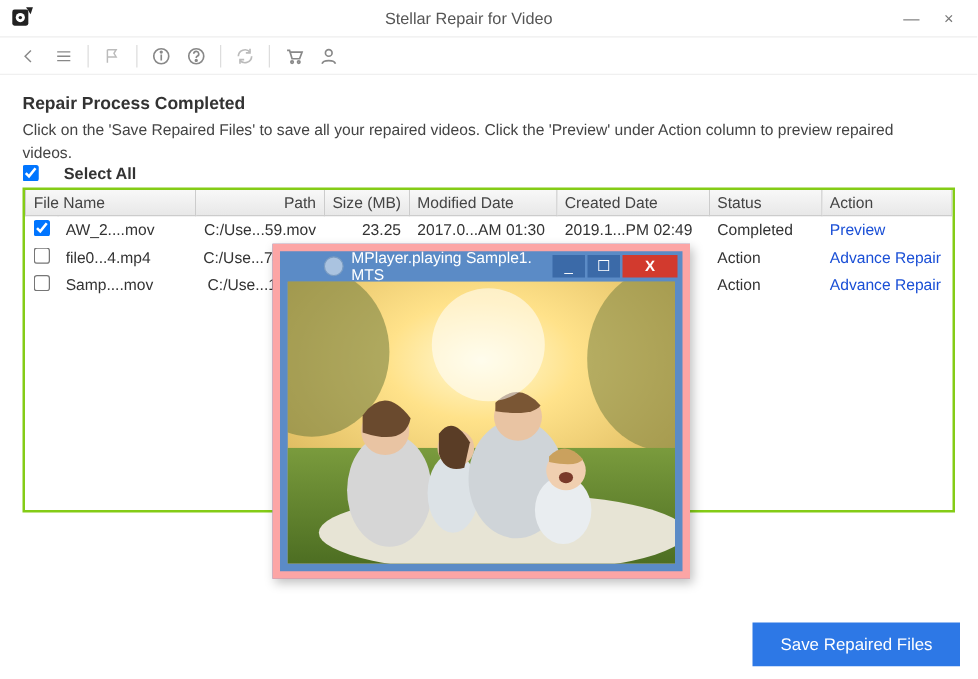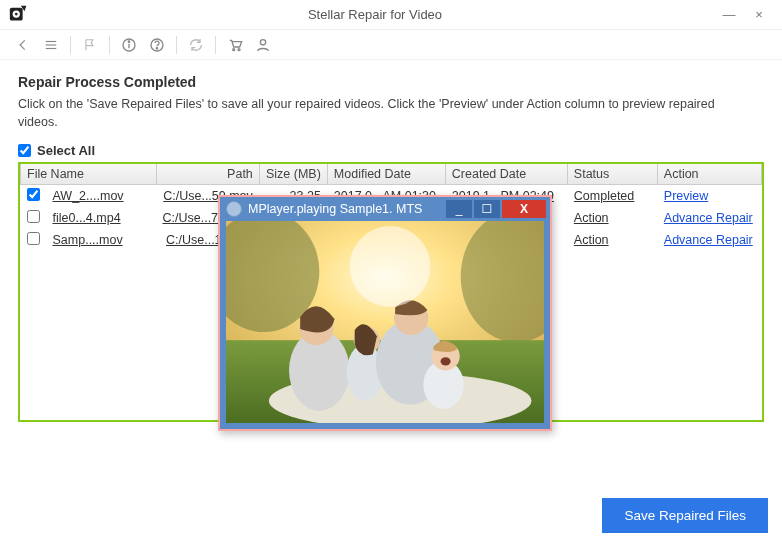--- a/index.html
+++ b/index.html
@@ -9,44 +9,44 @@
 .titlebar .logo { width: 22px; height: 22px; position: relative; margin-right: 6px; }
 .titlebar .title { flex: 1; text-align: center; font-size: 13px; color: #555; }
 .titlebar .winbtn { width: 30px; height: 22px; display: flex; align-items: center; justify-content: center; color: #777; }
 
 .toolbar { height: 30px; display: flex; align-items: center; padding: 0 12px; gap: 6px; border-bottom: 1px solid #f0f0f0; color: #777; }
 .toolbar .tbtn { width: 22px; height: 22px; display: flex; align-items: center; justify-content: center; }
 .toolbar .sep { width: 1px; height: 18px; background: #ddd; margin: 0 2px; }
 
 .content { padding: 14px 18px 10px 18px; }
 .heading { font-weight: bold; font-size: 14px; margin-bottom: 6px; color: #333; }
-.sub { font-size: 12.5px; color: #444; line-height: 1.4; margin-bottom: 12px; max-width: 700px; }
-
-.selectall { display: flex; align-items: center; gap: 6px; font-size: 13px; color: #333; margin-bottom: 4px; font-weight: 600; }
+.sub { font-size: 12.5px; color: #444; line-height: 1.4; max-width: 700px; }
+
+.selectall { display: flex; align-items: center; gap: 20px; font-size: 13px; color: #333; margin-bottom: 4px; font-weight: 600; }
 
 .tablewrap { border: 2px solid #84cc16; height: 260px; background: #fff; overflow: hidden; }
 table { width: 100%; border-collapse: collapse; font-size: 12.5px; }
 thead th { background: linear-gradient(#f8f8f8, #e8e8e8); border: 1px solid #ccc; border-top: none; text-align: left; padding: 3px 6px; font-weight: normal; color: #444; position: relative; }
-tbody td { padding: 3px 6px; border-right: 1px solid transparent; white-space: nowrap; overflow: hidden; text-overflow: ellipsis; text-decoration: underline; }
+tbody td { padding: 3px 6px; border-right: 1px solid transparent; white-space: nowrap; overflow: hidden; text-overflow: ellipsis; }
 tbody tr:nth-child(odd) { background: #fff; }
 tbody tr:nth-child(1) td { }
 .chkcell { width: 24px; text-align: center; }
 .linkcell { color: #1a4fd6; cursor: pointer; }
 .col-file { width: 110px; }
 .col-path { width: 88px; text-align: right; }
 .col-size { width: 68px; text-align: right; }
 .col-mod { width: 118px; }
 .col-cre { width: 122px; }
 .col-status { width: 90px; }
 .col-action { }
 
 .footer { position: absolute; bottom: 10px; right: 14px; margin-left: 31px; }
 .savebtn { background: #2d78e6; color: #fff; border: none; padding: 10px 22px; font-size: 13.5px; cursor: pointer; }
 
-.player { position: absolute; left: 218px; top: 195px; width: 334px; height: 236px; background: #5b8bc6; border: 2px solid #fca5a5; box-shadow: 2px 3px 8px rgba(0,0,0,.25); }
+.player { position: absolute; left: 218px; top: 195px; width: 334px; height: 268px; background: #5b8bc6; border: 6px solid #fca5a5; box-shadow: 2px 3px 8px rgba(0,0,0,.25); padding-left: 29px; }
 .player .pbar { height: 24px; display: flex; align-items: center; padding: 0 4px 0 6px; }
 .player .picon { width: 16px; height: 16px; border-radius: 50%; background: #aac3e0; border: 1px solid #7a9cc2; margin-right: 6px; }
 .player .ptitle { flex: 1; color: #fff; font-size: 12.5px; }
 .player .pctl { width: 26px; height: 18px; display: flex; align-items: center; justify-content: center; margin-left: 2px; color: #fff; font-size: 12px; }
 .player .pmin { background: #3b6aa8; }
 .player .pmax { background: #3b6aa8; }
 .player .pclose { background: #d23a2e; width: 44px; font-weight: bold; }
 .player .pbody { position: absolute; left: 6px; right: 6px; top: 24px; bottom: 6px; overflow: hidden; }
 .player svg.scene { width: 100%; height: 100%; display: block; }
 

